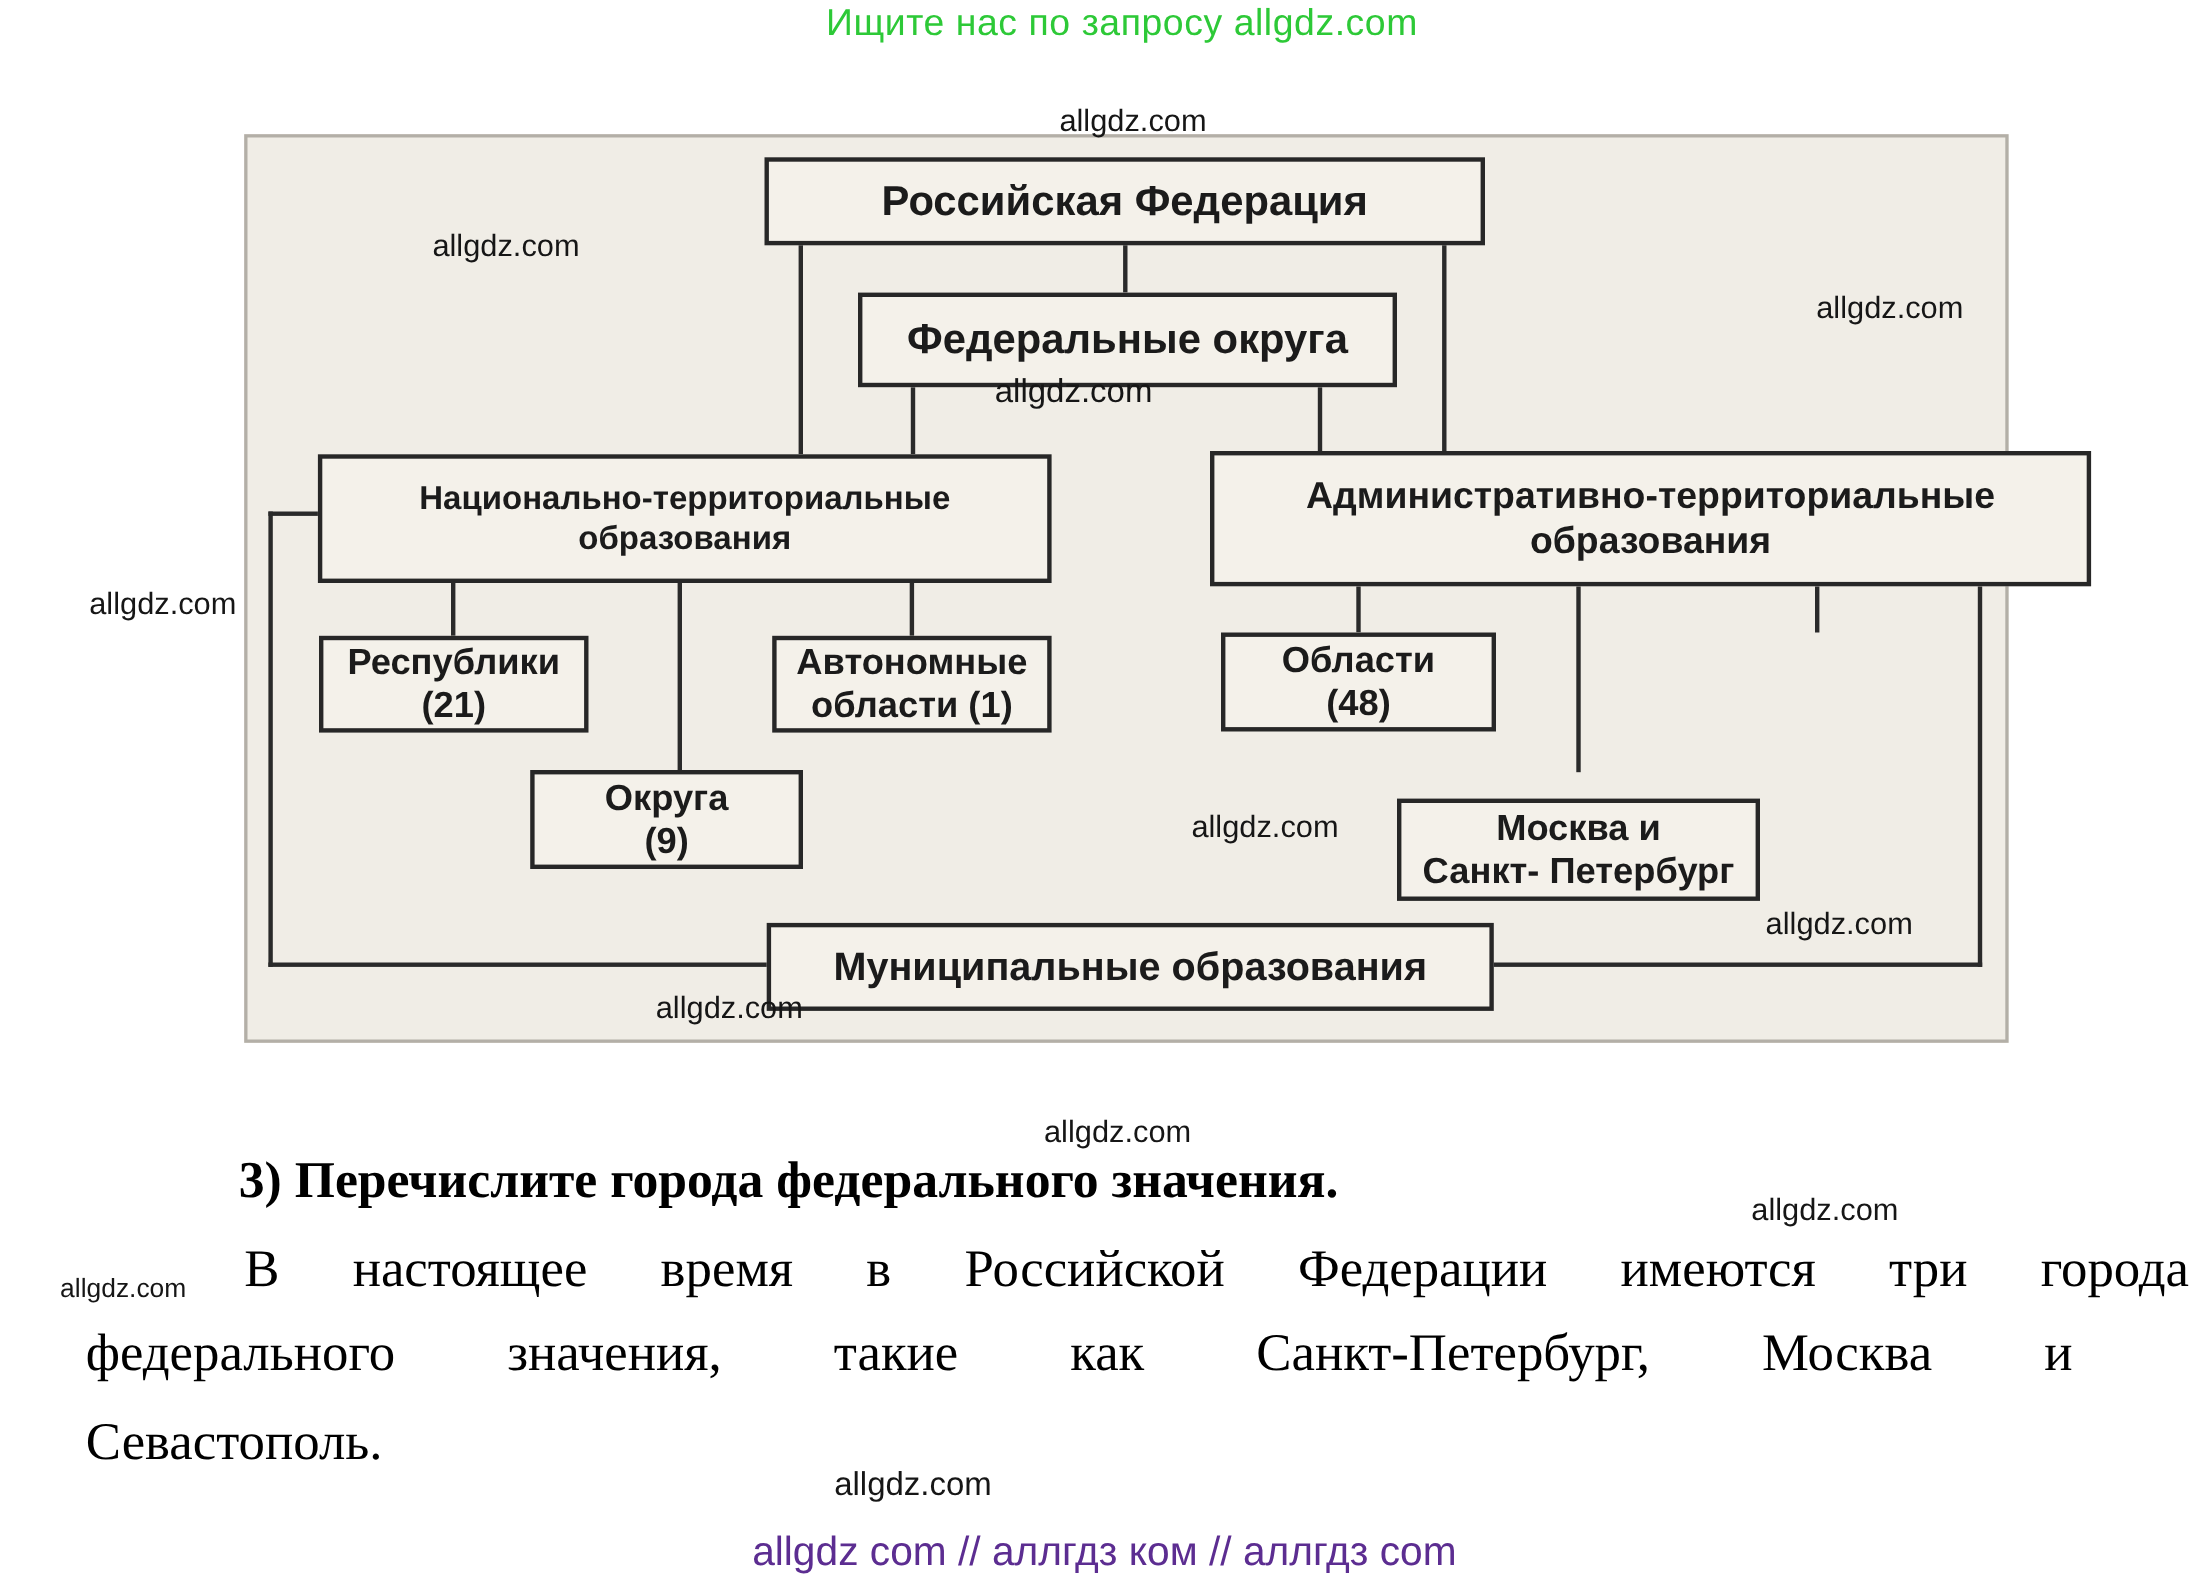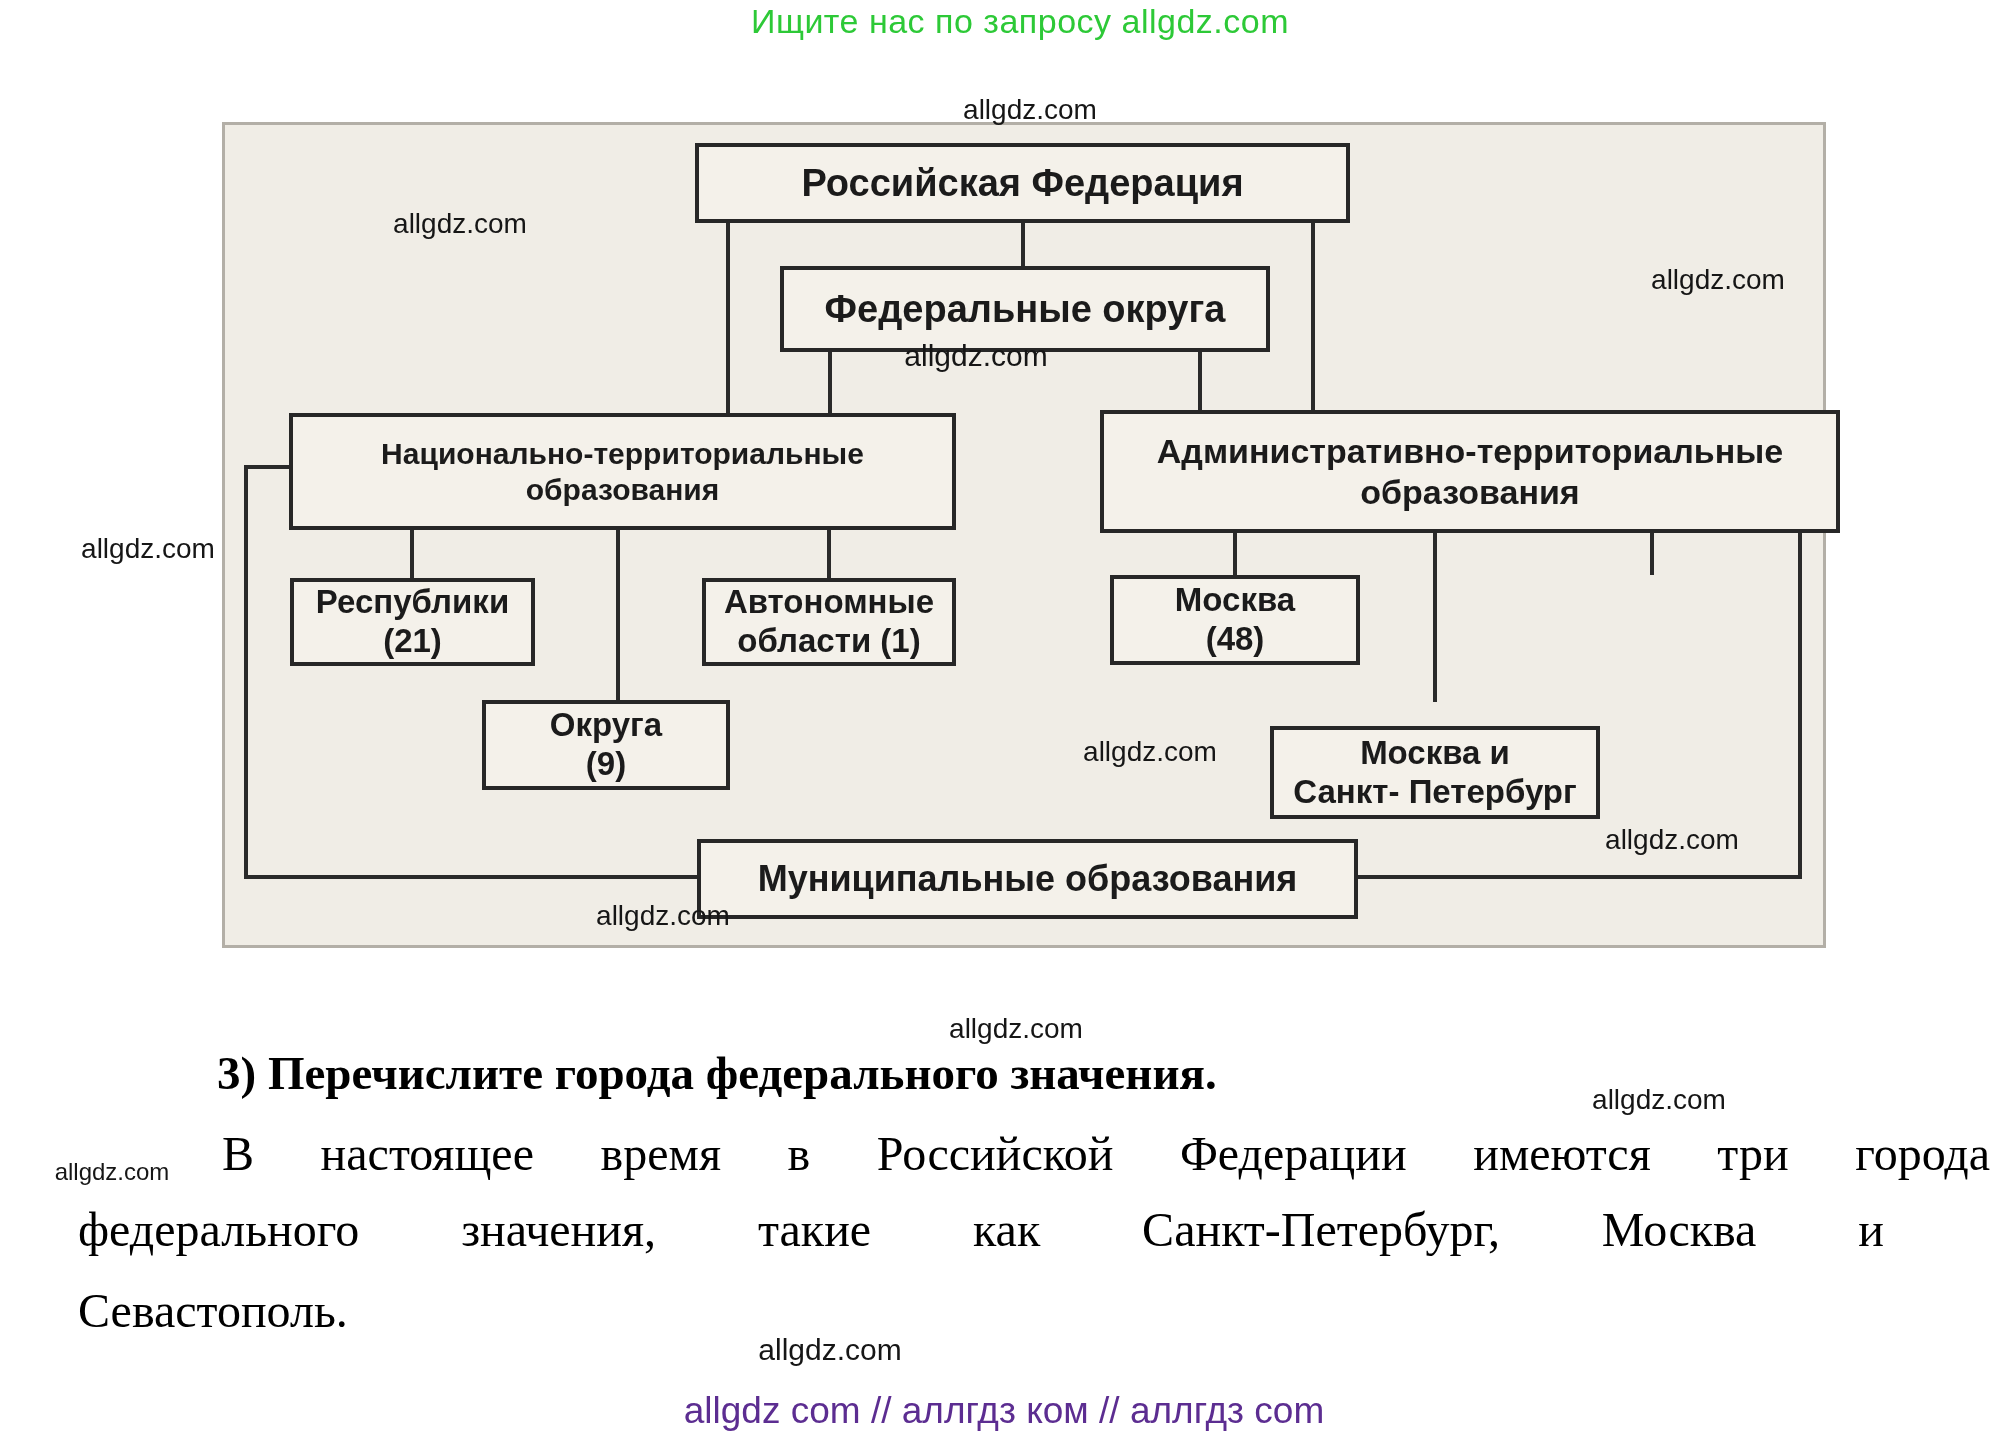--- a/index.html
+++ b/index.html
@@ -85,37 +85,37 @@
 
   <div class="node" style="left:780px;top:266px;width:490px;height:86px;font-size:38px;">
     <span>Федеральные округа</span>
   </div>
 
   <div class="node" style="left:289px;top:413px;width:667px;height:117px;font-size:30px;">
     <span>Национально-территориальные</span>
     <span>образования</span>
   </div>
 
-  <div class="node" style="left:1100px;top:410px;width:740px;height:123px;font-size:34px;">
+  <div class="node" style="left:1100px;top:410px;width:801px;height:123px;font-size:34px;">
     <span>Административно-территориальные</span>
     <span>образования</span>
   </div>
 
   <div class="node" style="left:290px;top:578px;width:245px;height:88px;font-size:33px;">
     <span>Республики</span>
     <span>(21)</span>
   </div>
 
   <div class="node" style="left:702px;top:578px;width:254px;height:88px;font-size:33px;">
     <span>Автономные</span>
     <span>области (1)</span>
   </div>
 
   <div class="node" style="left:1110px;top:575px;width:250px;height:90px;font-size:33px;">
-    <span>Москва</span>
+    <span>Области</span>
     <span>(48)</span>
   </div>
 
 
   <div class="node" style="left:482px;top:700px;width:248px;height:90px;font-size:33px;">
     <span>Округа</span>
     <span>(9)</span>
   </div>
 
   <div class="node" style="left:1270px;top:702px;width:330px;height:93px;font-size:33px;margin-top:24px;">

